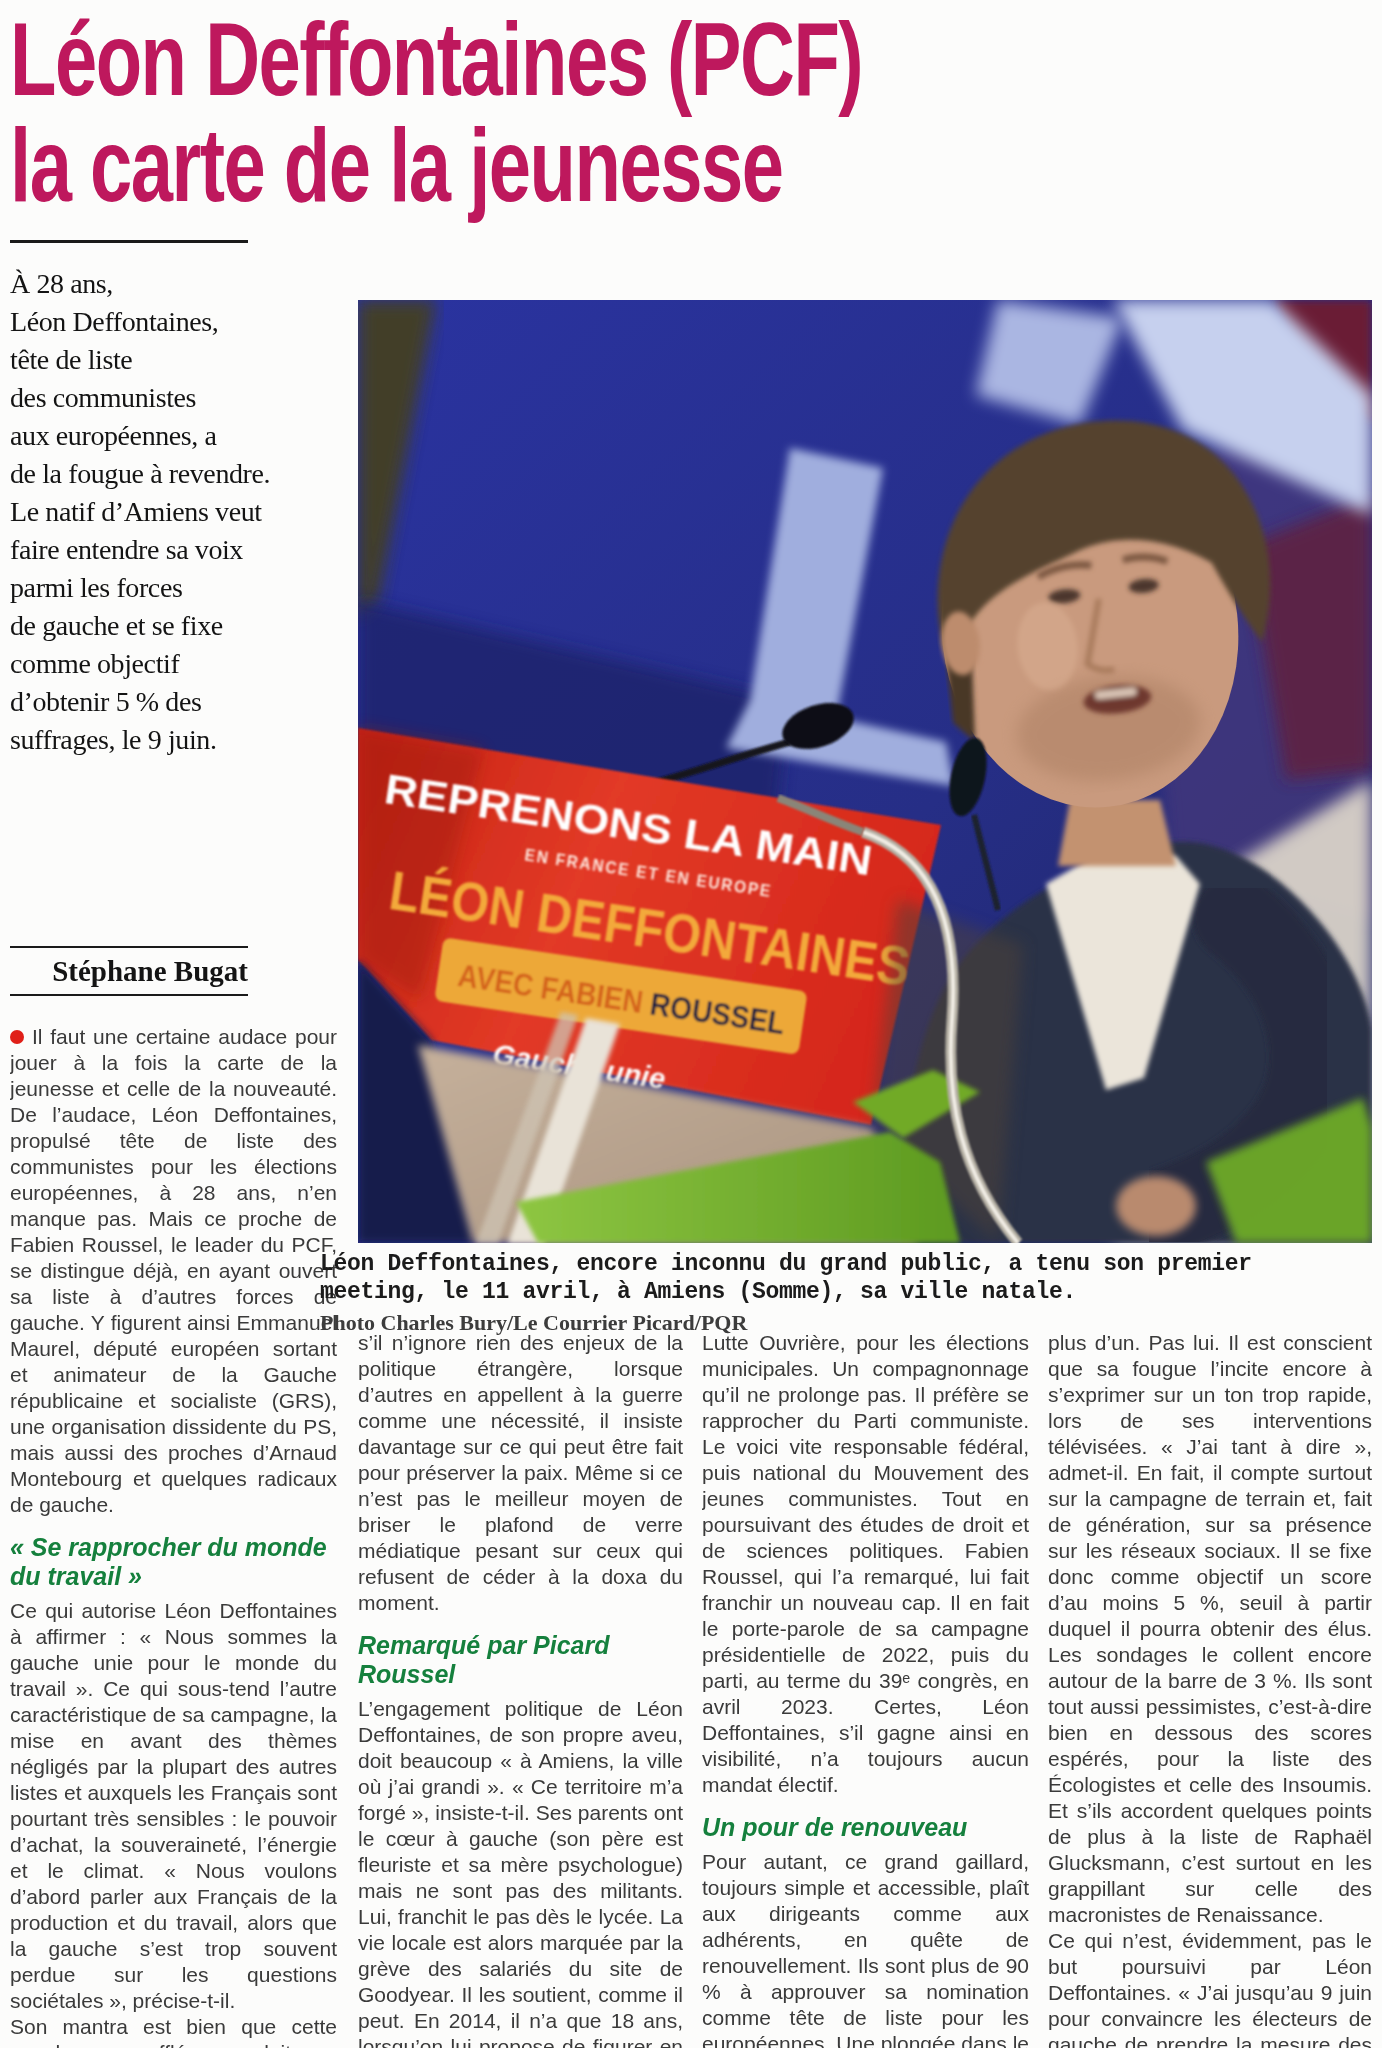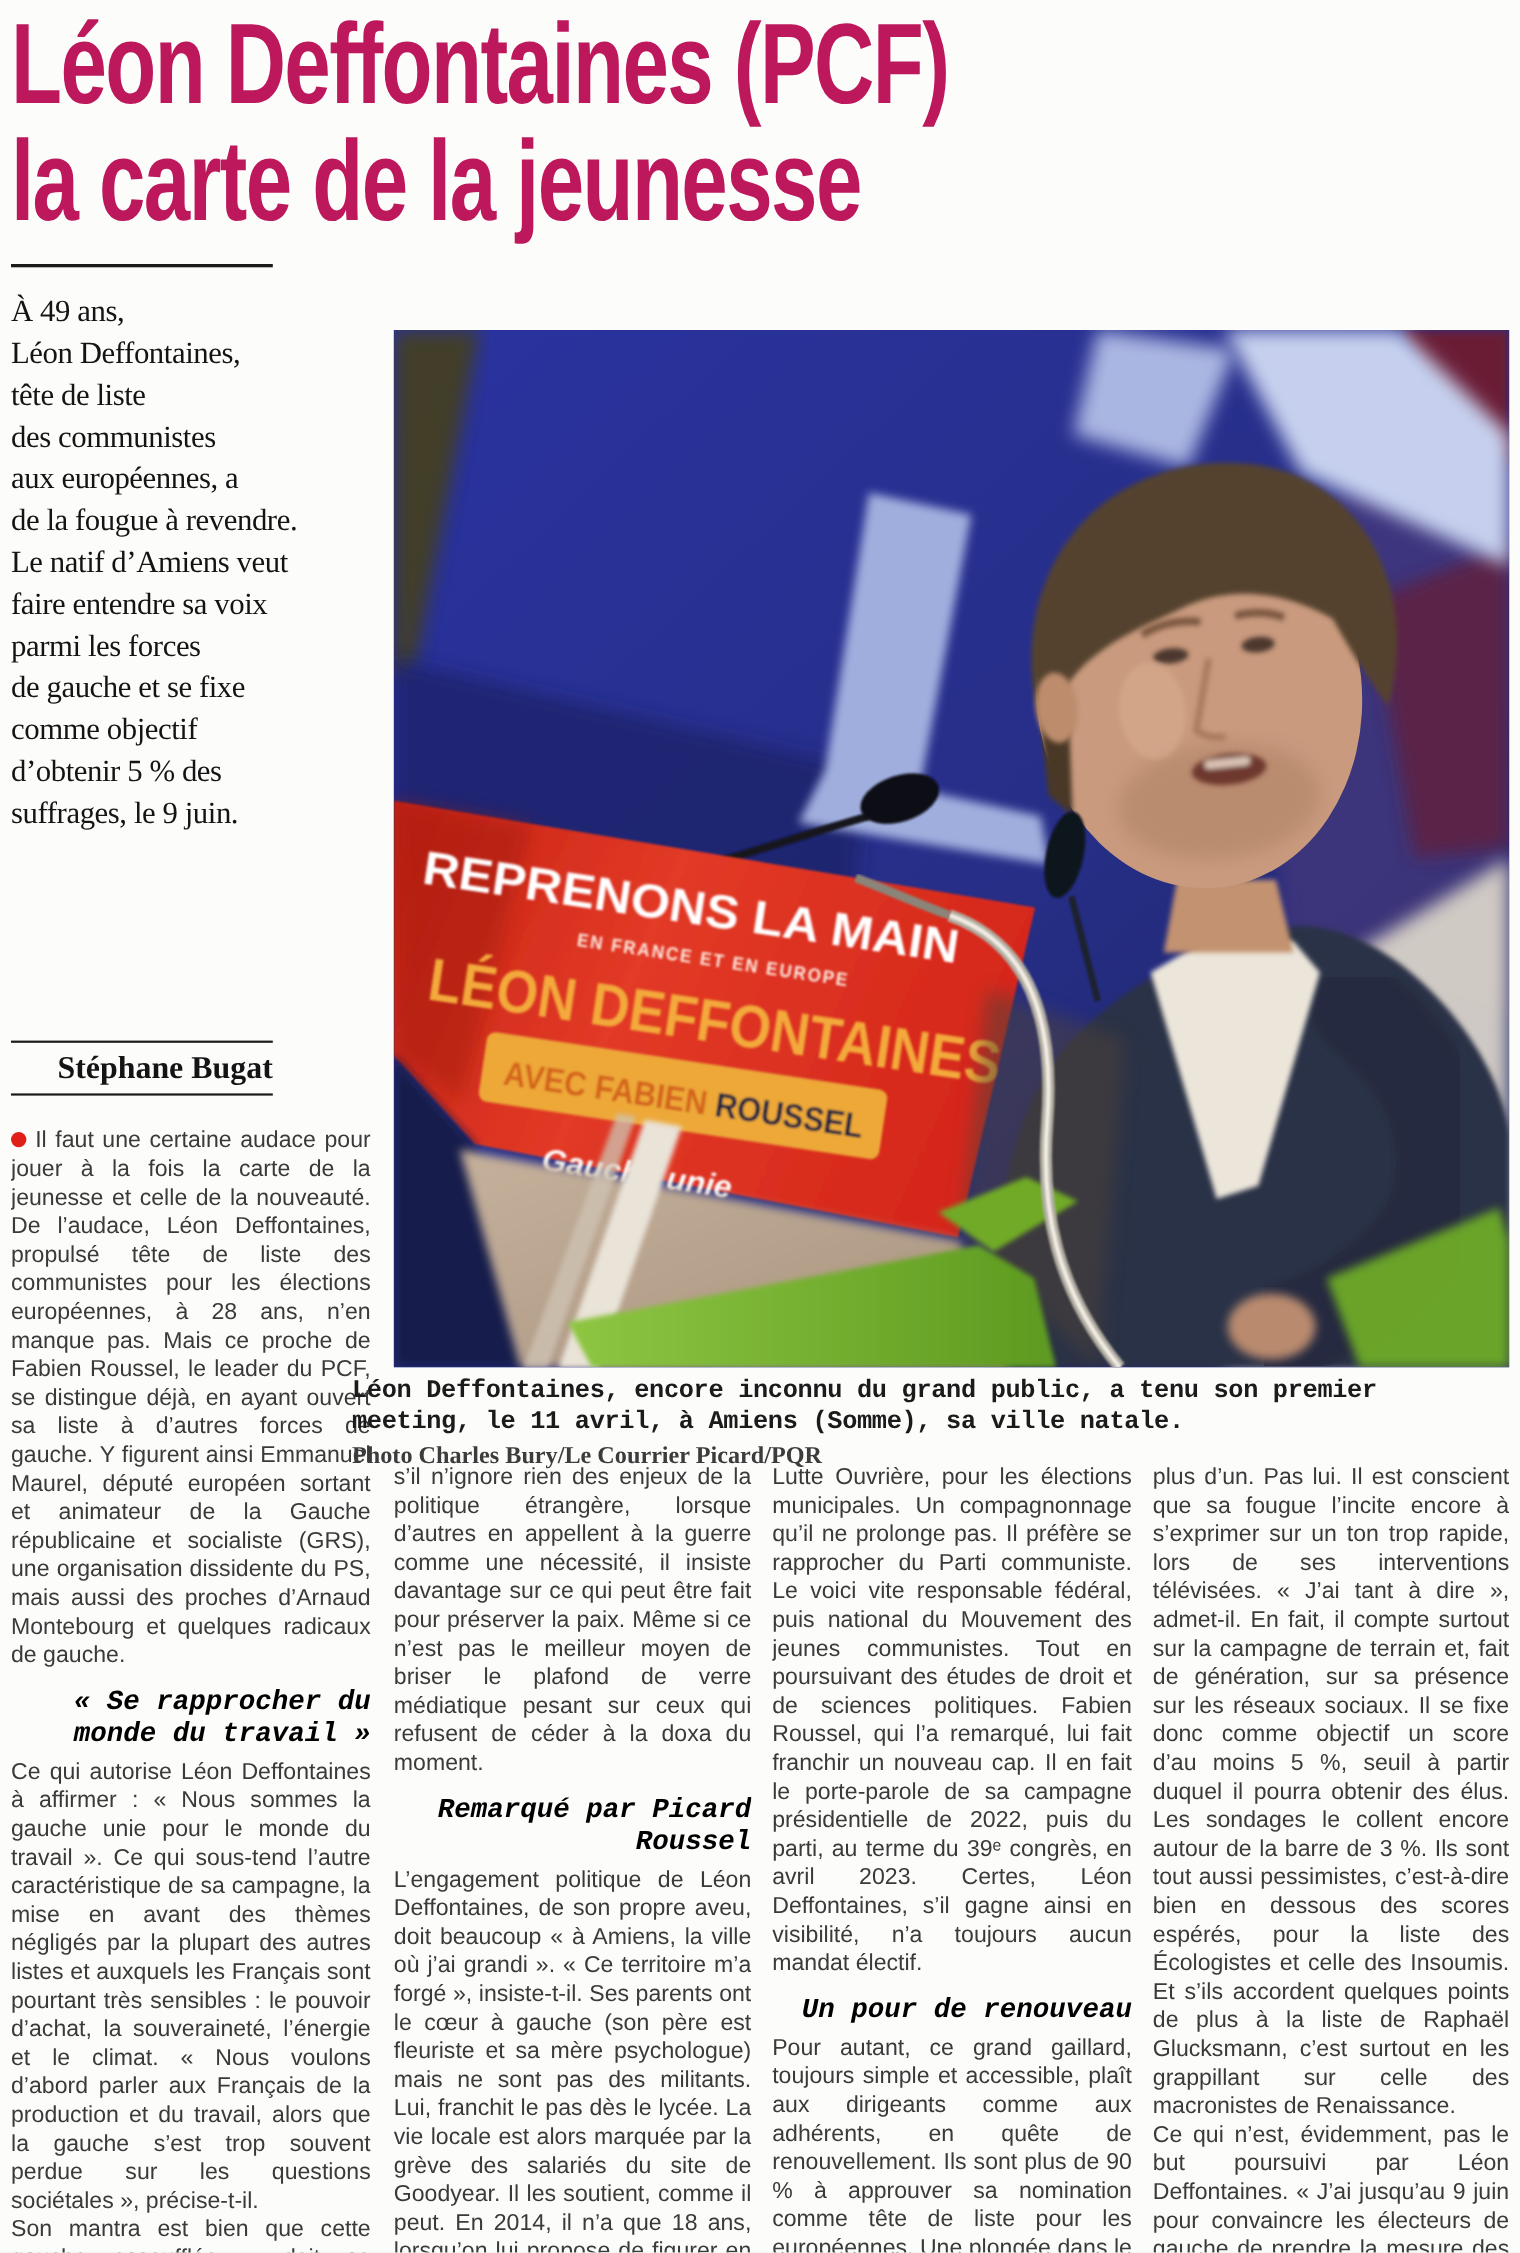--- a/index.html
+++ b/index.html
@@ -29,22 +29,22 @@
     display:block; font-family:"Liberation Serif", serif; font-weight:bold;
     font-size:29px; line-height:46px; color:#141414; padding-left:2px;text-align:right;
   }
   
   .col{
     position:absolute; text-align:justify;
     font-size:21px; line-height:26px; color:#3a3a3a;
   }
   .col p{margin:0 0 0 0;}
   .col .subhead{
-    font-family:Liberation Mono, monospace; font-weight:bold; font-style:italic;
-    font-size:25px; line-height:29px; color:#000000; text-align:right;
+    font-family:Liberation Sans, sans-serif; font-weight:bold; font-style:italic;
+    font-size:25px; line-height:29px; color:#15803d; text-align:left;
     margin:15px 0 7px 0;
   }
   .bullet{
     display:inline-block; width:14px; height:14px; border-radius:50%;
     background:#e01f18; margin-right:8px;
   }
   #col1{left:10px;  top:1024px; width:327px; height:1028px; overflow:hidden;}
   #col2{left:358px; top:1330px; width:325px; height:718px; overflow:hidden;}
   #col3{left:702px; top:1330px; width:327px; height:718px; overflow:hidden;}
   #col4{left:1048px;top:1330px; width:324px; height:718px; overflow:hidden;}
@@ -69,21 +69,21 @@
 
 <div class="page">
 
   <div class="headline">
     <div class="hl-line">Léon Deffontaines (PCF)</div>
     <div class="hl-line">la carte de la jeunesse</div>
   </div>
 
   <div class="intro">
     <div class="rule"></div>
-    <div class="intro-text">À 49 ans,
+    <div class="intro-text">À 28 ans,
 Léon Deffontaines,
 tête de liste
 des communistes
 aux européennes, a
 de la fougue à revendre.
 Le natif d’Amiens veut
 faire entendre sa voix
 parmi les forces
 de gauche et se fixe
 comme objectif

